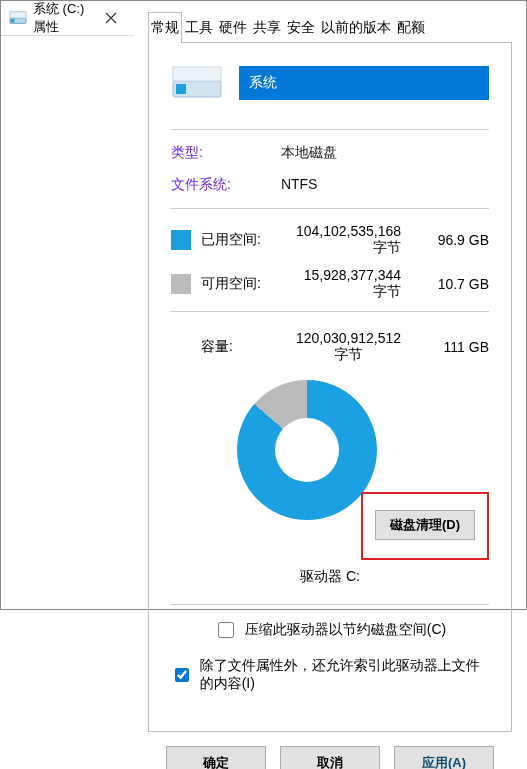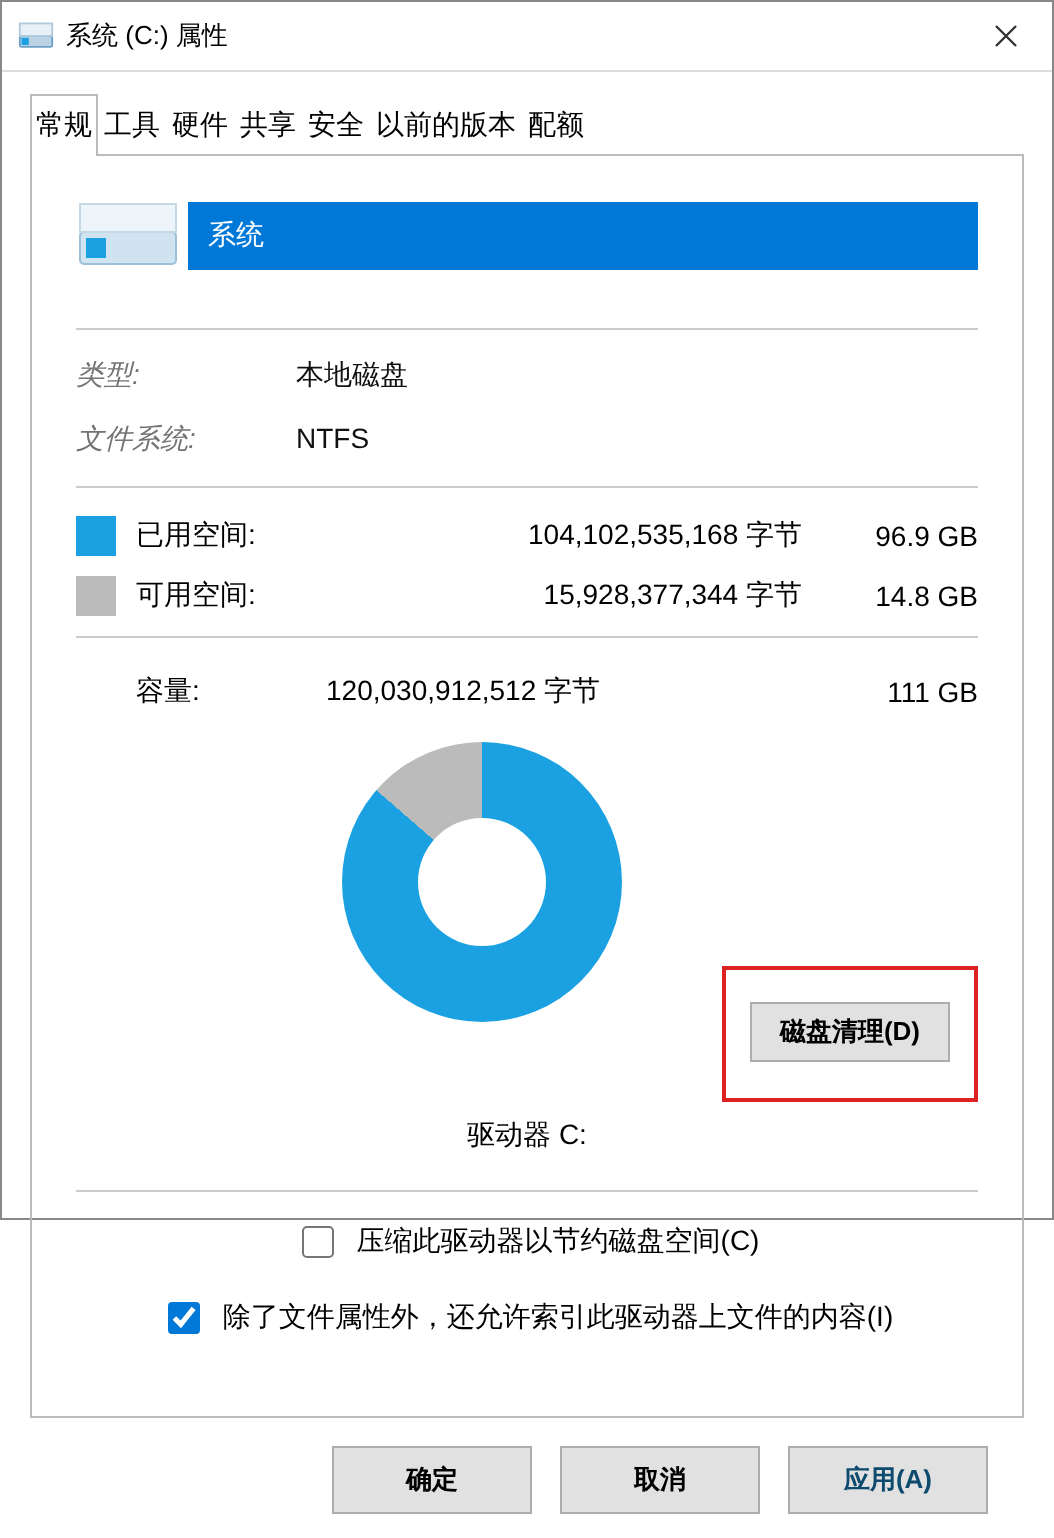--- a/index.html
+++ b/index.html
@@ -1,44 +1,44 @@
 <!DOCTYPE html>
 <html><head>
 <meta charset="utf-8">
 <style>
   * { box-sizing: border-box; font-family: "Microsoft YaHei", "Segoe UI", sans-serif; }
   body { margin: 0; background: #fff; width: 527px; height: 769px; overflow: hidden; font-size: 14px; color: #000; }
-  .window { width: 527px; height: 610px; border: 1px solid #888; display: flex; flex-direction: column; }
+  .window { width: 527px; height: 610px; border: 1px solid #888; display: flex; }
   .titlebar { height: 35px; display: flex; align-items: center; padding: 0 0 0 8px; border-bottom: 1px solid #ddd; }
   .titlebar .icon { width: 18px; height: 18px; margin-right: 6px; }
   .titlebar .title { flex: 1; font-size: 13px; }
   .titlebar .close { width: 46px; height: 34px; display: flex; align-items: center; justify-content: center; font-size: 16px; font-weight: 300; color: #333; cursor: pointer; }
   .content { flex: 1; padding: 10px 14px 0 14px; display: flex; flex-direction: column; }
   .tabs { display: flex; border-bottom: 1px solid #bbb; font-size: 14px; }
   .tab { padding: 6px 2px; border: 1px solid transparent; border-bottom: none; cursor: pointer; position: relative; top: 1px; }
   .tab.active { background: #fff; border-color: #bbb; }
   .tabbody { border: 1px solid #bbb; border-top: none; padding: 20px 22px 22px 22px; flex: 1; }
-  .row-head { display:flex; align-items:center; gap: 4px; margin-bottom: 26px; }
+  .row-head { display:flex; align-items:center; gap: 16px; margin-bottom: 26px; }
   .drive-icon { width: 52px; height: 40px; }
   .name-input { flex:1; border:2px solid #0078d7; height:34px; padding:0 8px; font-size:14px; color:#fff; background:#0078d7; outline:none; }
   .name-input::selection{ background:#fff; color:#0078d7; }
   .hr { border:none; border-top:1px solid #ccc; margin: 10px 0 14px 0; }
   .kv { display:flex; margin-bottom: 14px; }
-  .kv .k { width: 110px; color:#737373;font-style:italic; }
+  .kv .k { width: 110px; color:#6d28d9; }
   .kv .v { color:#111; }
   .space-row { display:flex; align-items:center; margin-bottom:10px; }
   .swatch { width:20px; height:20px; margin-right:10px; }
   .sw-used{ background:#1ba1e2; }
   .sw-free{ background:#bbb; }
   .space-row .lbl { width: 95px; }
   .space-row .bytes { flex:1; text-align:right; padding-right:18px; }
   .space-row .gb { width: 70px; text-align:right; }
   .cap-row { display:flex; align-items:center; margin: 18px 0 16px 0;}
   .cap-row .lbl { width: 125px; padding-left: 30px;}
-  .cap-row .bytes { flex:1; text-align:left; padding-right:18px;}
+  .cap-row .bytes { flex:1; text-align:center; padding-right:18px;}
   .cap-row .gb { width:70px; text-align:right;}
   .donut { width:140px; height:140px; border-radius:50%; background: conic-gradient(#1ba1e2 0deg 311deg, #bbb 311deg 360deg); position:relative; margin-right:46px;}
   .donut::after{content:""; position:absolute; top:50%; left:50%; width:64px;height:64px;background:#fff;border-radius:50%;transform:translate(-50%,-50%);}
   .drive-label { position:absolute; left:50%; transform:translateX(-50%); bottom:-26px; font-size:14px;}
   .cleanup-wrap { border:2px solid #d22; padding: 16px 12px 18px 12px; position:absolute; right:0; bottom:0;}
   .btn { background:#e1e1e1; border:1px solid #adadad; padding:5px 14px; font-size:13px; cursor:pointer; min-width:86px;font-weight:bold;}
   .btn.disabled{color:#0c4a6e;}
   .pie-area{ position:relative; height: 180px; }
   .checks { margin-top: 48px; }
   .check-row { display:flex; align-items:center; margin-bottom:16px; gap:8px; font-size:14px;justify-content:center;}
@@ -107,21 +107,21 @@
       <div class="space-row">
         <span class="swatch sw-used"></span>
         <span class="lbl">已用空间:</span>
         <span class="bytes">104,102,535,168 字节</span>
         <span class="gb">96.9 GB</span>
       </div>
       <div class="space-row">
         <span class="swatch sw-free"></span>
         <span class="lbl">可用空间:</span>
         <span class="bytes">15,928,377,344 字节</span>
-        <span class="gb">14.8 GB</span>
+        <span class="gb">10.7 GB</span>
       </div>
 
       <hr class="hr">
 
       <div class="cap-row">
         <span class="lbl">容量:</span>
         <span class="bytes">120,030,912,512 字节</span>
         <span class="gb">111 GB</span>
       </div>
 

